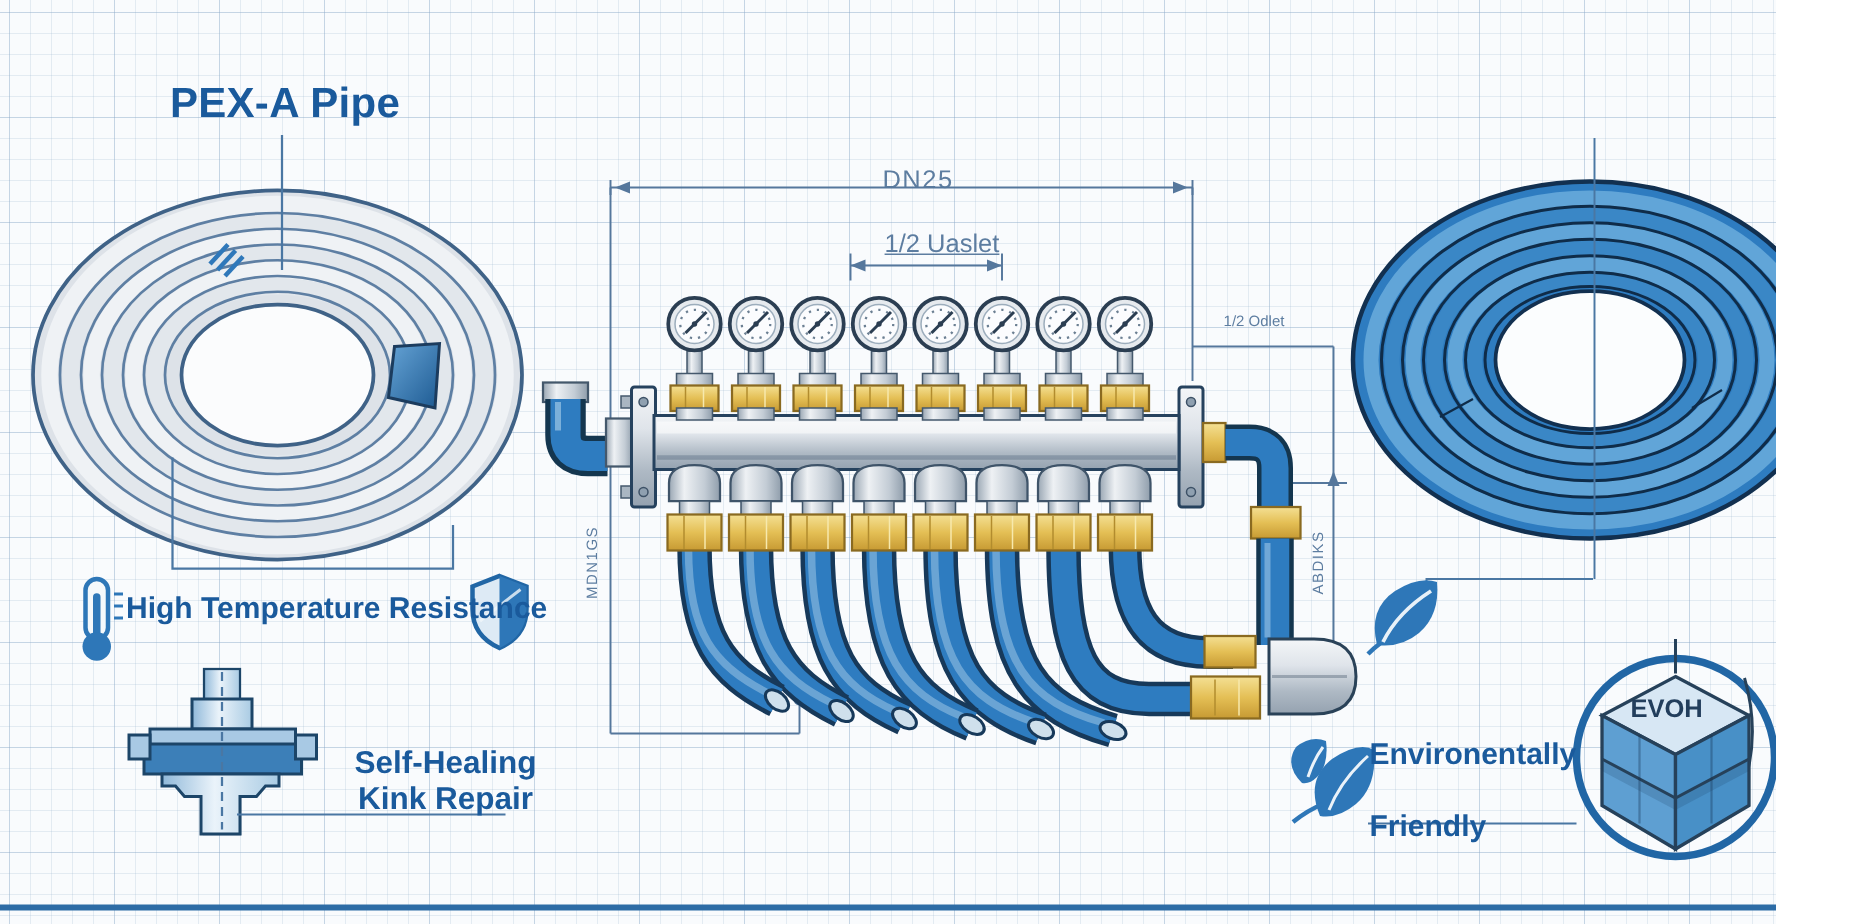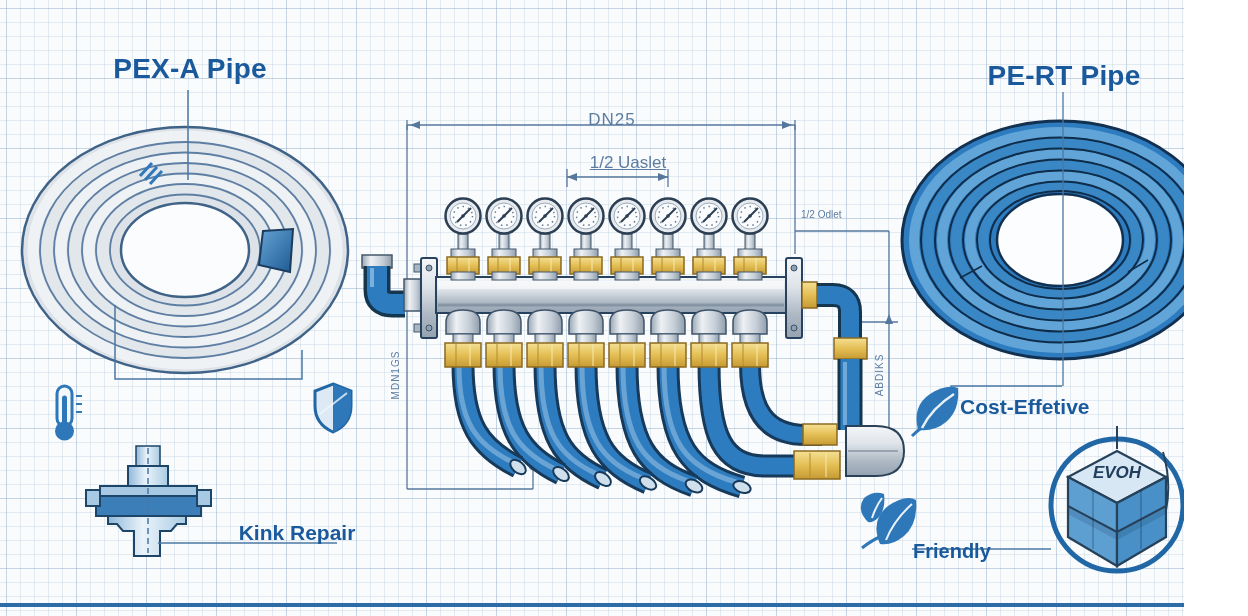--- a/index.html
+++ b/index.html
@@ -301,29 +301,30 @@
     <path d="M1068,506 L1117,532 L1166,506 L1166,514 L1117,540 L1068,514 Z" fill="rgba(23,57,88,.18)"></path>
     <path d="M1068,506 L1117,532 L1166,506" fill="none" stroke="#26415a" stroke-width="2"></path>
     <line x1="1093" y1="490" x2="1093" y2="549" stroke="rgba(20,50,80,.35)" stroke-width="1.5"></line>
     <line x1="1141" y1="490" x2="1141" y2="549" stroke="rgba(20,50,80,.35)" stroke-width="1.5"></line>
     <line x1="1117" y1="503" x2="1117" y2="566" stroke="#26415a" stroke-width="2"></line>
   </g>
   <line x1="912" y1="549" x2="1051" y2="549" stroke="#4a77a3" stroke-width="1.4"></line>
 </svg>
 
 <div class="txt title" style="left:98px;top:53px;width:184px;">PEX-A Pipe</div>
-<div class="txt title" style="left:972px;top:60px;width:184px;">PE-RT Pipe</div>
 
 <div class="txt dimlbl" style="left:572px;top:110px;width:80px;letter-spacing:1px;">DN25</div>
 <div class="txt dimlbl" style="left:578px;top:153px;width:100px;text-decoration:underline;">1/2 Uaslet</div>
-<div class="txt dimlbl" style="left:801px;top:209px;width:70px;text-align:left;font-size:10px;">1/2 Odlet</div>
+<div class="txt dimlbl" style="left:801px;top:209px;width:70px;text-align:center;font-size:10px;">1/2 Odlet</div>
 <div class="txt dimlbl vdim" style="left:357px;top:368px;">MDN1GS</div>
 <div class="txt dimlbl vdim" style="left:841px;top:368px;">ABDIKS</div>
 
+<div class="txt feature" style="left:84px;top:395px;">High Temperature Resistance</div>
+<div class="txt feature2" style="left:222px;top:497px;width:150px;text-align:center;">Self-Healing</div>
 <div class="txt feature2" style="left:222px;top:521px;width:150px;text-align:center;">Kink Repair</div>
 
-<div class="txt feature2" style="left:960px;top:395px;">Cost-Effetive</div>
+<div class="txt feature" style="left:913px;top:492px;">Environentally</div>
 <div class="txt feature" style="left:913px;top:540px;">Friendly</div>
 
-<div class="txt" style="left:1087px;top:463px;width:60px;text-align:center;font-size:17px;color:#223e5c;font-style:italic;">EVOH</div>
+<div class="txt" style="left:1087px;top:463px;width:60px;font-size:17px;color:#223e5c;">EVOH</div>
 
 <div id="bottom-rule"></div>
 </div>
 
 </body></html>

